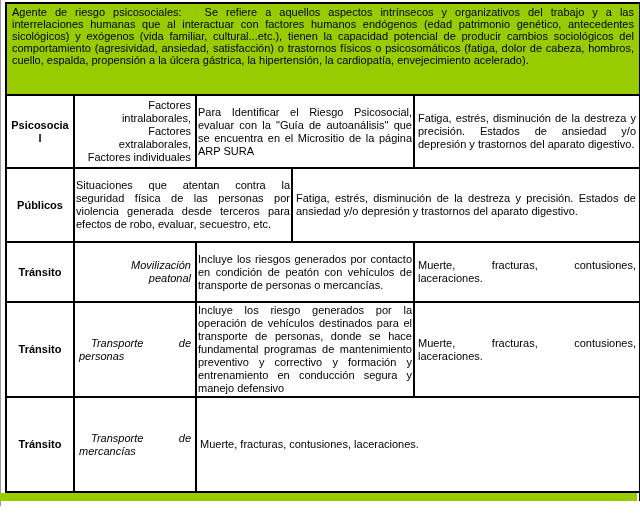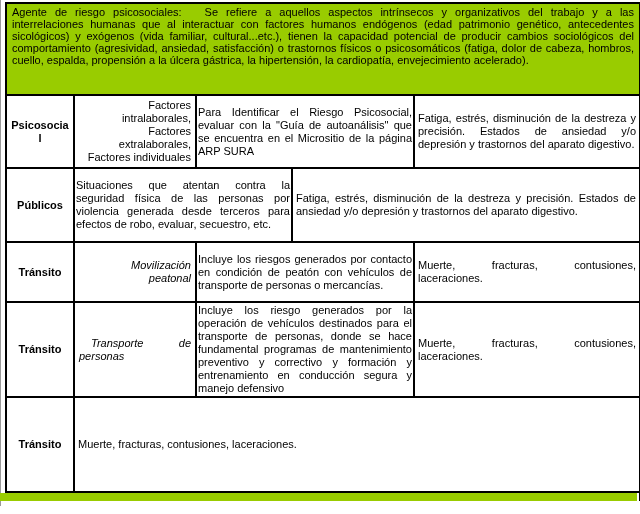--- a/index.html
+++ b/index.html
@@ -137,20 +137,23 @@
         </div>
       <div class="cell c4">
           <div class="txt">Muerte, fracturas, contusiones, laceraciones.</div>
         </div>
     </div>
 
     <div class="row r-tr3">
       <div class="cell c1">
           <div class="txt">Tránsito</div>
         </div>
+      <div class="cell c2 ind12">
+          <div class="txt">Transporte de mercancías</div>
+        </div>
       <div class="cell c4">
           <div class="txt">Muerte, fracturas, contusiones, laceraciones.</div>
         </div>
     </div>
 
     <div class="band bottom"></div>
 
   </div>
 </div>
 

